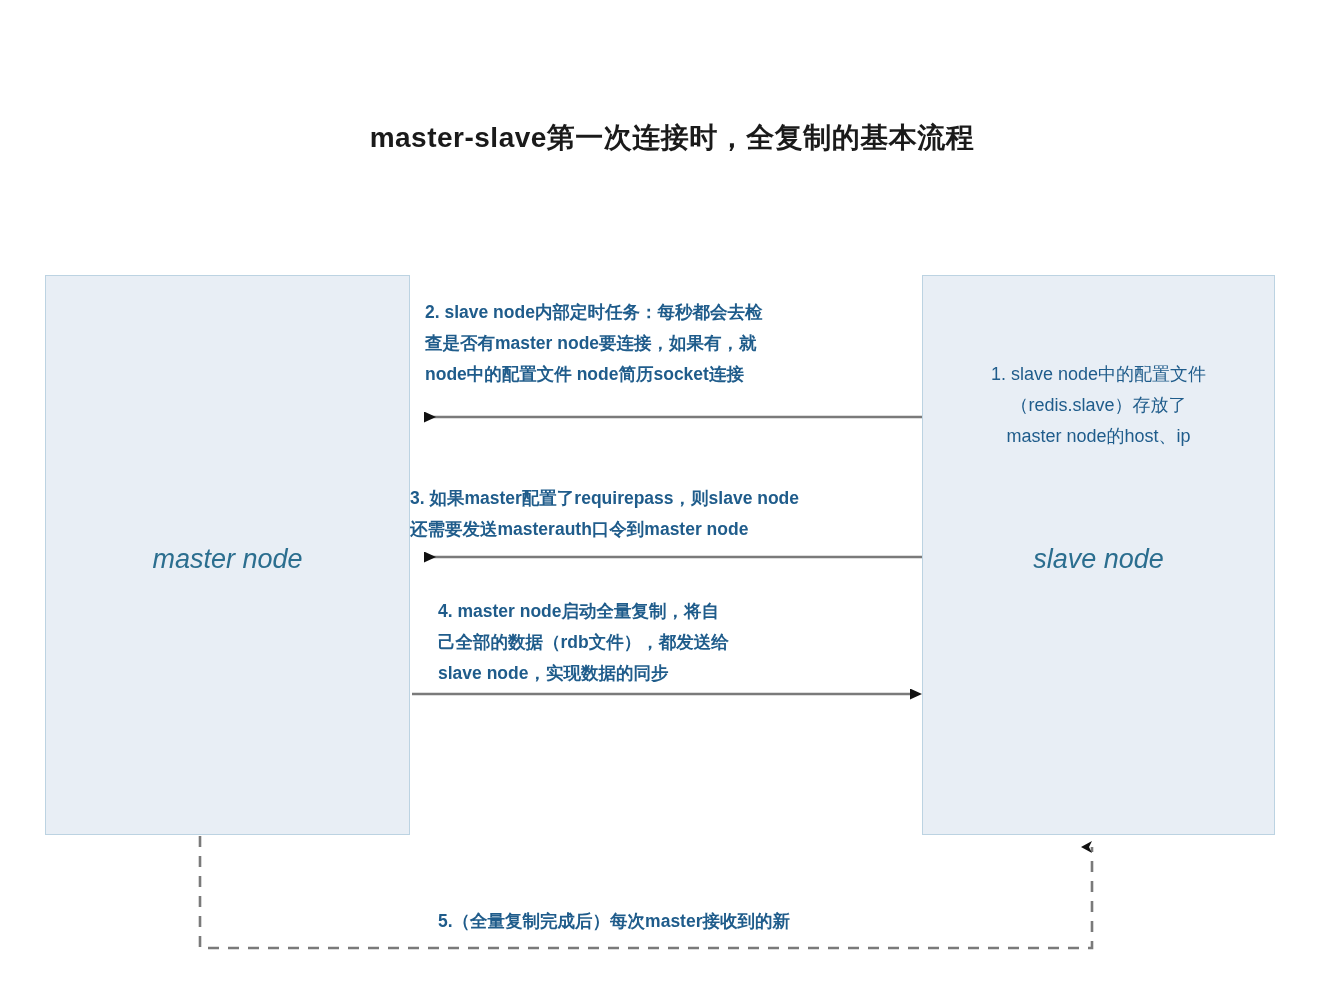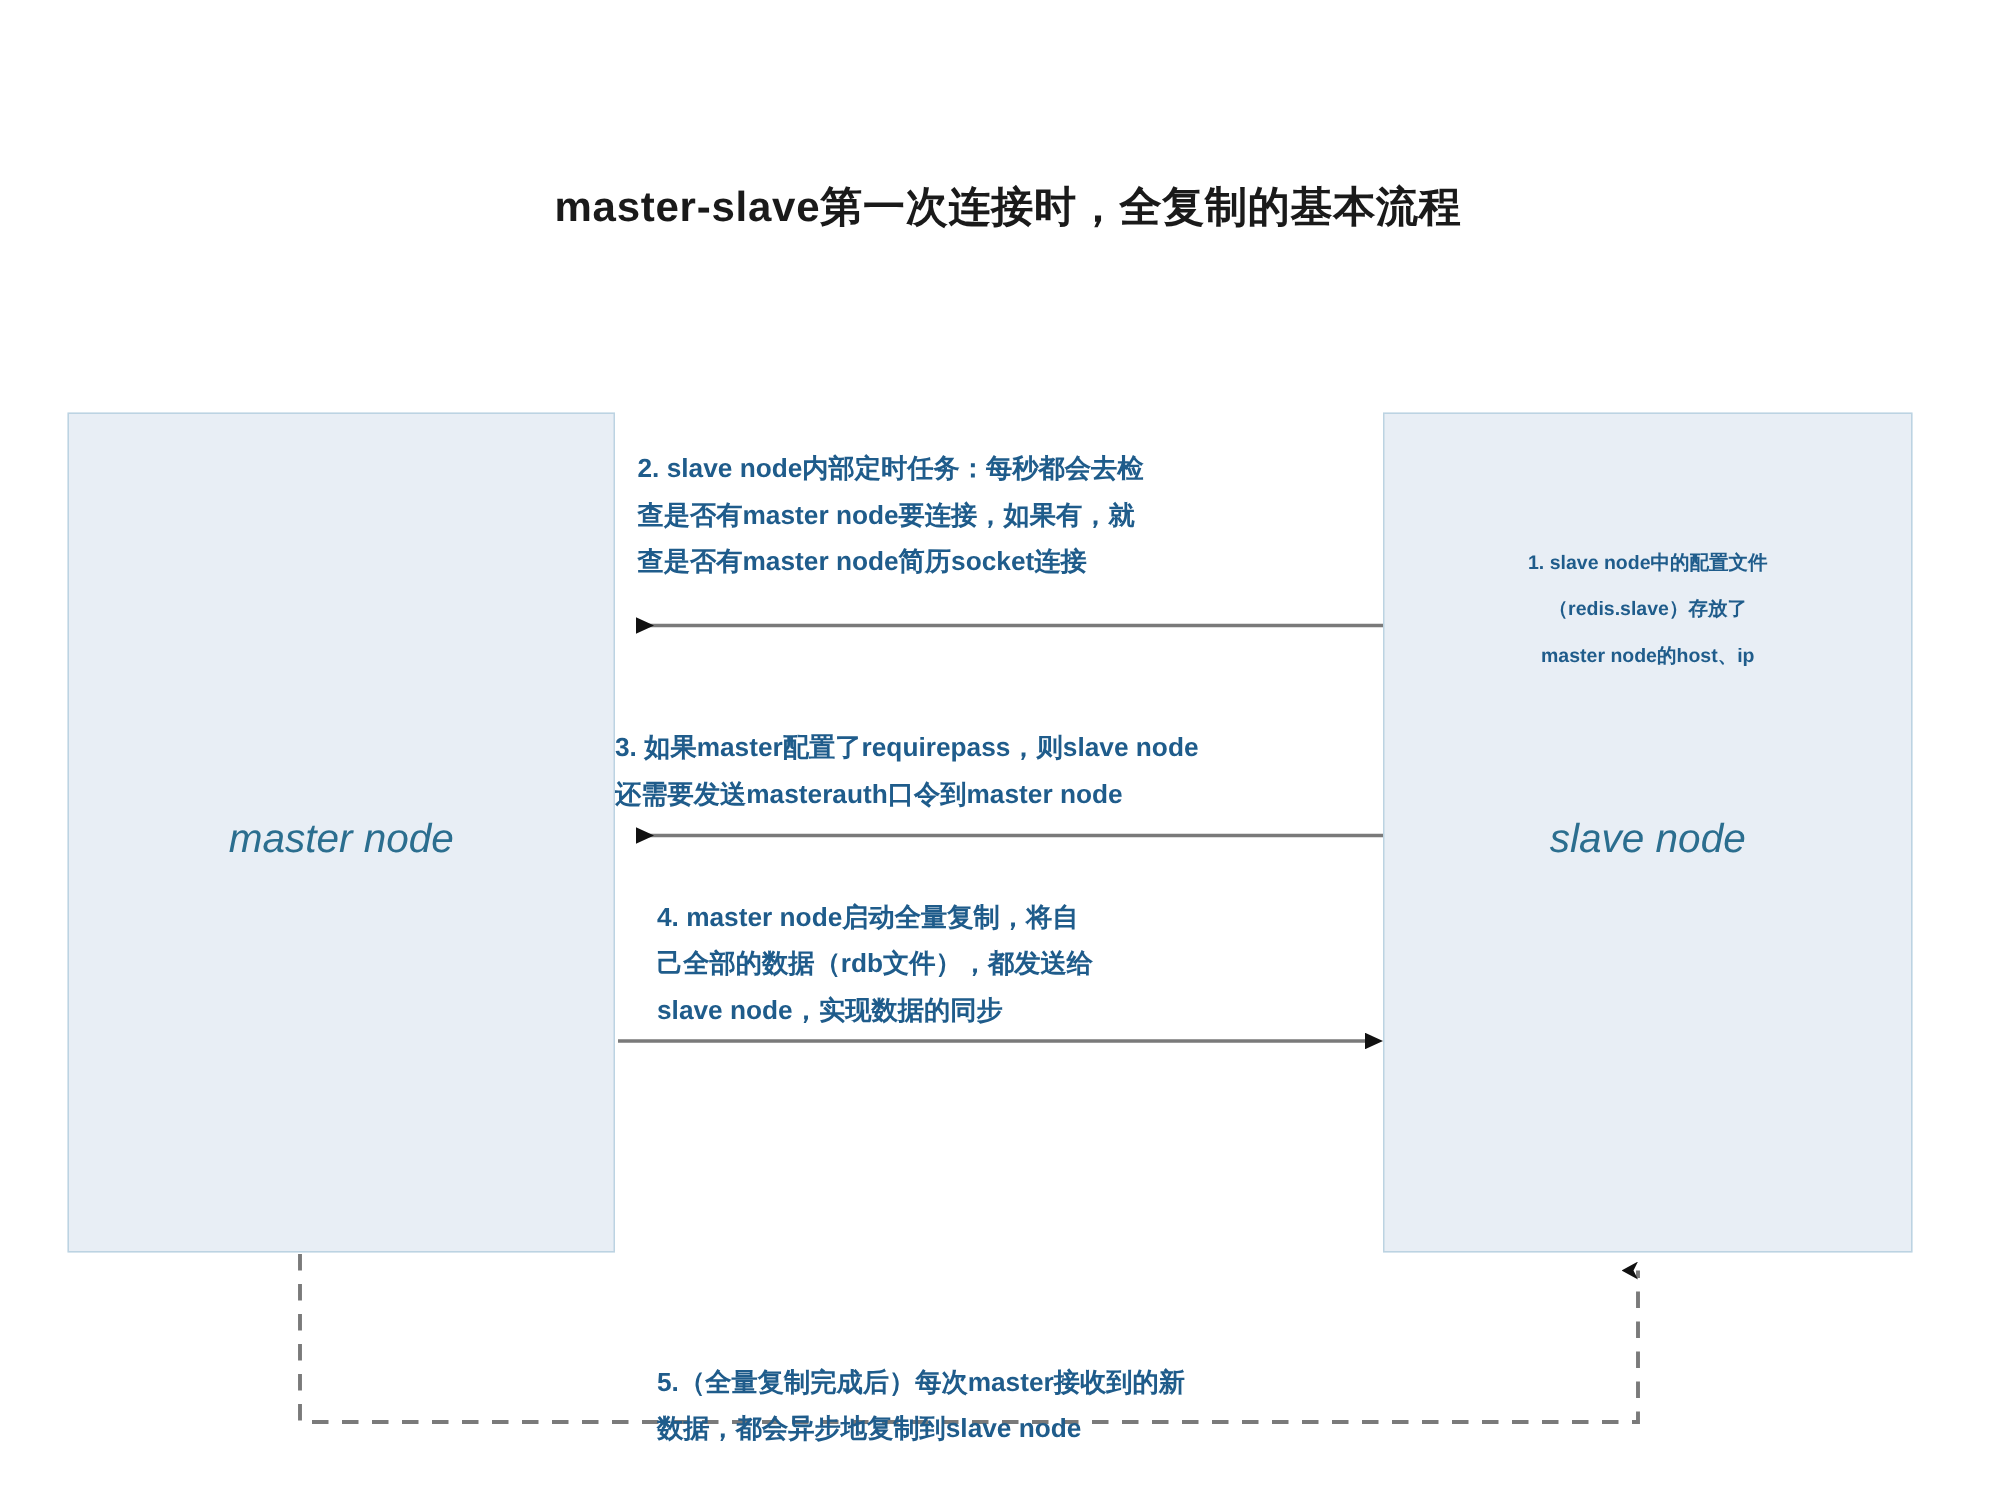--- a/index.html
+++ b/index.html
@@ -70,24 +70,24 @@
   #slave-node-box  .node-label { top: 268px; }
 
   
   .box-note {
     position: absolute;
     left: 0;
     width: 100%;
     padding: 0 6px;
     box-sizing: border-box;
     text-align: center;
-    font-size: 13px;
+    font-size: 18px;
     line-height: 31px;
     color: #1f5c8b;
-    font-weight: 700;
+    font-weight: 400;
   }
   #slave-node-box .box-note { top: 83px; }
 
   
   .arrow-label {
     position: absolute;
     font-size: 17.5px;
     line-height: 31px;
     color: #1f5c8b;
     font-weight: 600;
@@ -135,32 +135,31 @@
       <div>1. slave node中的配置文件</div>
       <div>（redis.slave）存放了</div>
       <div>master node的host、ip</div>
     </div>
     <div class="node-label">slave node</div>
   </div>
 
   <div class="arrow-label" id="label-2">
     <div>2. slave node内部定时任务：每秒都会去检</div>
     <div>查是否有master node要连接，如果有，就</div>
-    <div>查是否有master node简历socket连接</div>
+    <div>node中的配置文件 node简历socket连接</div>
   </div>
 
   <div class="arrow-label" id="label-3">
     <div>3. 如果master配置了requirepass，则slave node</div>
     <div>还需要发送masterauth口令到master node</div>
   </div>
 
   <div class="arrow-label" id="label-4">
     <div>4. master node启动全量复制，将自</div>
     <div>己全部的数据（rdb文件），都发送给</div>
     <div>slave node，实现数据的同步</div>
   </div>
 
   <div class="arrow-label" id="label-5">
     <div>5.（全量复制完成后）每次master接收到的新</div>
-    <div>数据，都会异步地复制到slave node</div>
   </div>
 
 </div>
 
 </body></html>

